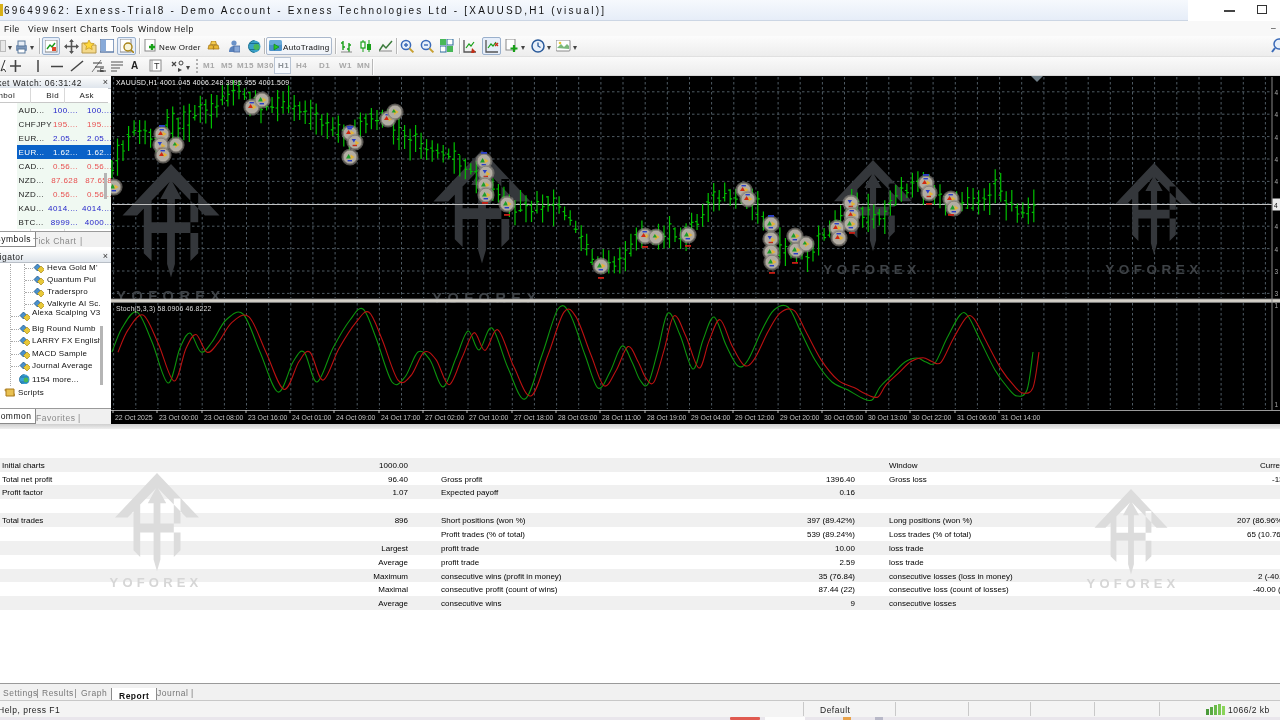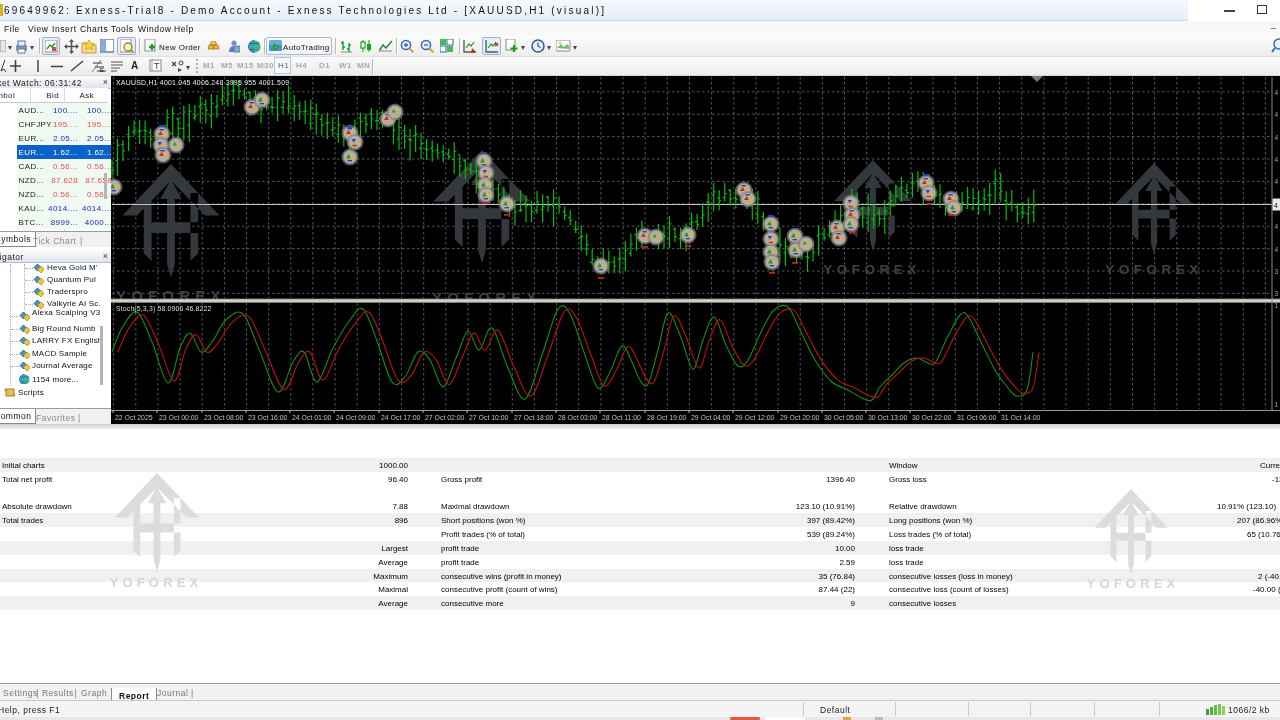--- a/index.html
+++ b/index.html
@@ -671,27 +671,25 @@
       <div style="left:1260px">Current</div>
     </div>
     <div class="rrow rw" style="top:46.55px">
       <div class="c1l">Total net profit</div>
       <div class="c1v">96.40</div>
       <div class="c2l">Gross profit</div>
       <div class="c2v">1396.40</div>
       <div class="c3l">Gross loss</div>
       <div style="left:1272px">-1300.00</div>
     </div>
-    <div class="rrow rw" style="top:74.25px">
-      <div class="c1l">Absolute drawdown</div>
-      <div class="c1v">7.88</div>
-      <div class="c2l">Maximal drawdown</div>
-      <div class="c2v">123.10 (10.91%)</div>
-      <div class="c3l">Relative drawdown</div>
-      <div style="left:1217px">10.91% (123.10)</div>
+    <div class="rrow rg" style="top:60.40px">
+      <div class="c1l">Profit factor</div>
+      <div class="c1v">1.07</div>
+      <div class="c2l">Expected payoff</div>
+      <div class="c2v">0.16</div>
     </div>
     <div class="rrow rg" style="top:88.10px">
       <div class="c1l">Total trades</div>
       <div class="c1v">896</div>
       <div class="c2l">Short positions (won %)</div>
       <div class="c2v">397 (89.42%)</div>
       <div class="c3l">Long positions (won %)</div>
       <div style="left:1237px">207 (86.96%)</div>
     </div>
     <div class="rrow rw" style="top:101.95px">
@@ -721,21 +719,21 @@
     </div>
     <div class="rrow rw" style="top:157.35px">
       <div class="c1v">Maximal</div>
       <div class="c2l">consecutive profit (count of wins)</div>
       <div class="c2v">87.44 (22)</div>
       <div class="c3l">consecutive loss (count of losses)</div>
       <div style="left:1253px">-40.00 (2)</div>
     </div>
     <div class="rrow rg" style="top:171.20px">
       <div class="c1v">Average</div>
-      <div class="c2l">consecutive more</div>
+      <div class="c2l">consecutive wins</div>
       <div class="c2v">9</div>
       <div class="c3l">consecutive losses</div>
     </div>
     <svg style="position:absolute;left:0;top:0;pointer-events:none" width="1280" height="190">
       <path d="M157.0,48.0L199.0,92.5L186.4,92.5L157.0,62.3L127.6,92.5L115.0,92.5ZM157.0,61.4L166.2,78.2L160.4,78.2L160.4,134.5L157.0,146.3L153.6,134.5L153.6,78.2L147.8,78.2ZM133.5,73.2L140.2,73.2L140.2,132.0L133.5,125.3ZM180.5,73.2L173.8,73.2L173.8,132.0L180.5,125.3ZM133.5,98.4L180.5,98.4L180.5,107.6L133.5,107.6Z" fill="#dcdcdc" fill-rule="nonzero"></path>
       <text x="156" y="162" font-size="13" font-weight="bold" letter-spacing="4.2" fill="#d6d6d6" text-anchor="middle" font-family="Liberation Sans, sans-serif">YOFOREX</text>
       <path d="M1131.0,64.0L1167.5,102.7L1156.5,102.7L1131.0,76.4L1105.5,102.7L1094.5,102.7ZM1131.0,75.7L1139.0,90.3L1133.9,90.3L1133.9,139.2L1131.0,149.4L1128.1,139.2L1128.1,90.3L1123.0,90.3ZM1110.6,85.9L1116.4,85.9L1116.4,137.0L1110.6,131.2ZM1151.4,85.9L1145.6,85.9L1145.6,137.0L1151.4,131.2ZM1110.6,107.8L1151.4,107.8L1151.4,115.8L1110.6,115.8Z" fill="#dcdcdc" fill-rule="nonzero"></path>
       <text x="1133" y="163" font-size="13" font-weight="bold" letter-spacing="4.2" fill="#d6d6d6" text-anchor="middle" font-family="Liberation Sans, sans-serif">YOFOREX</text>
     </svg>
 </div>

